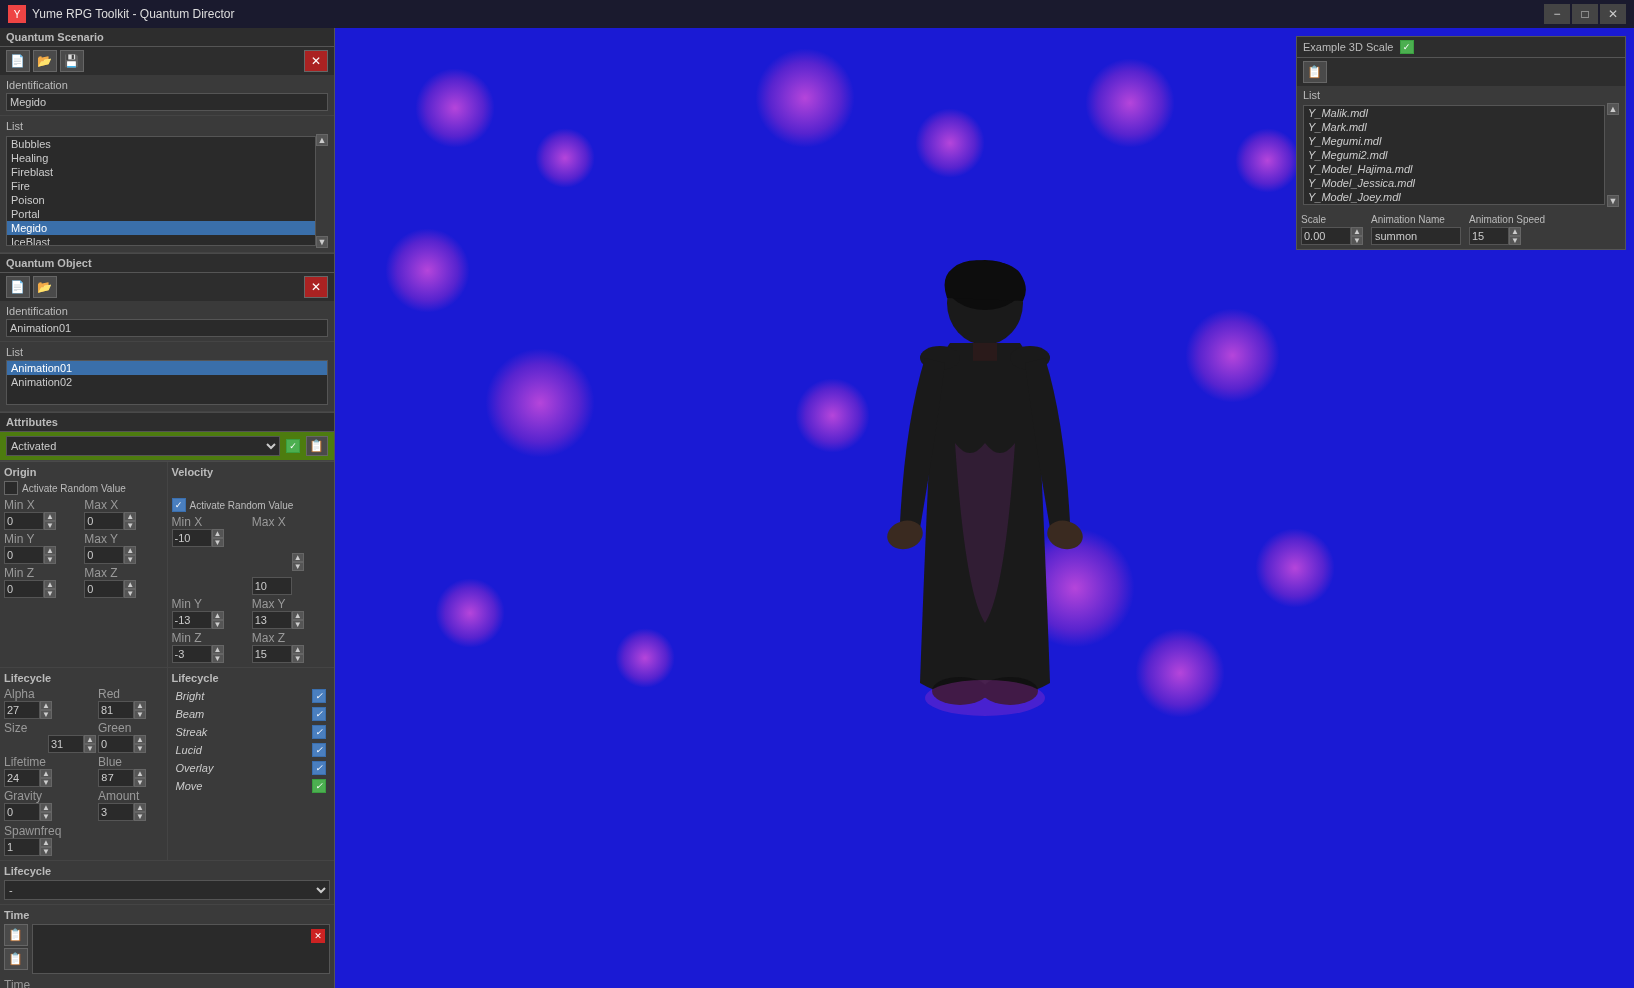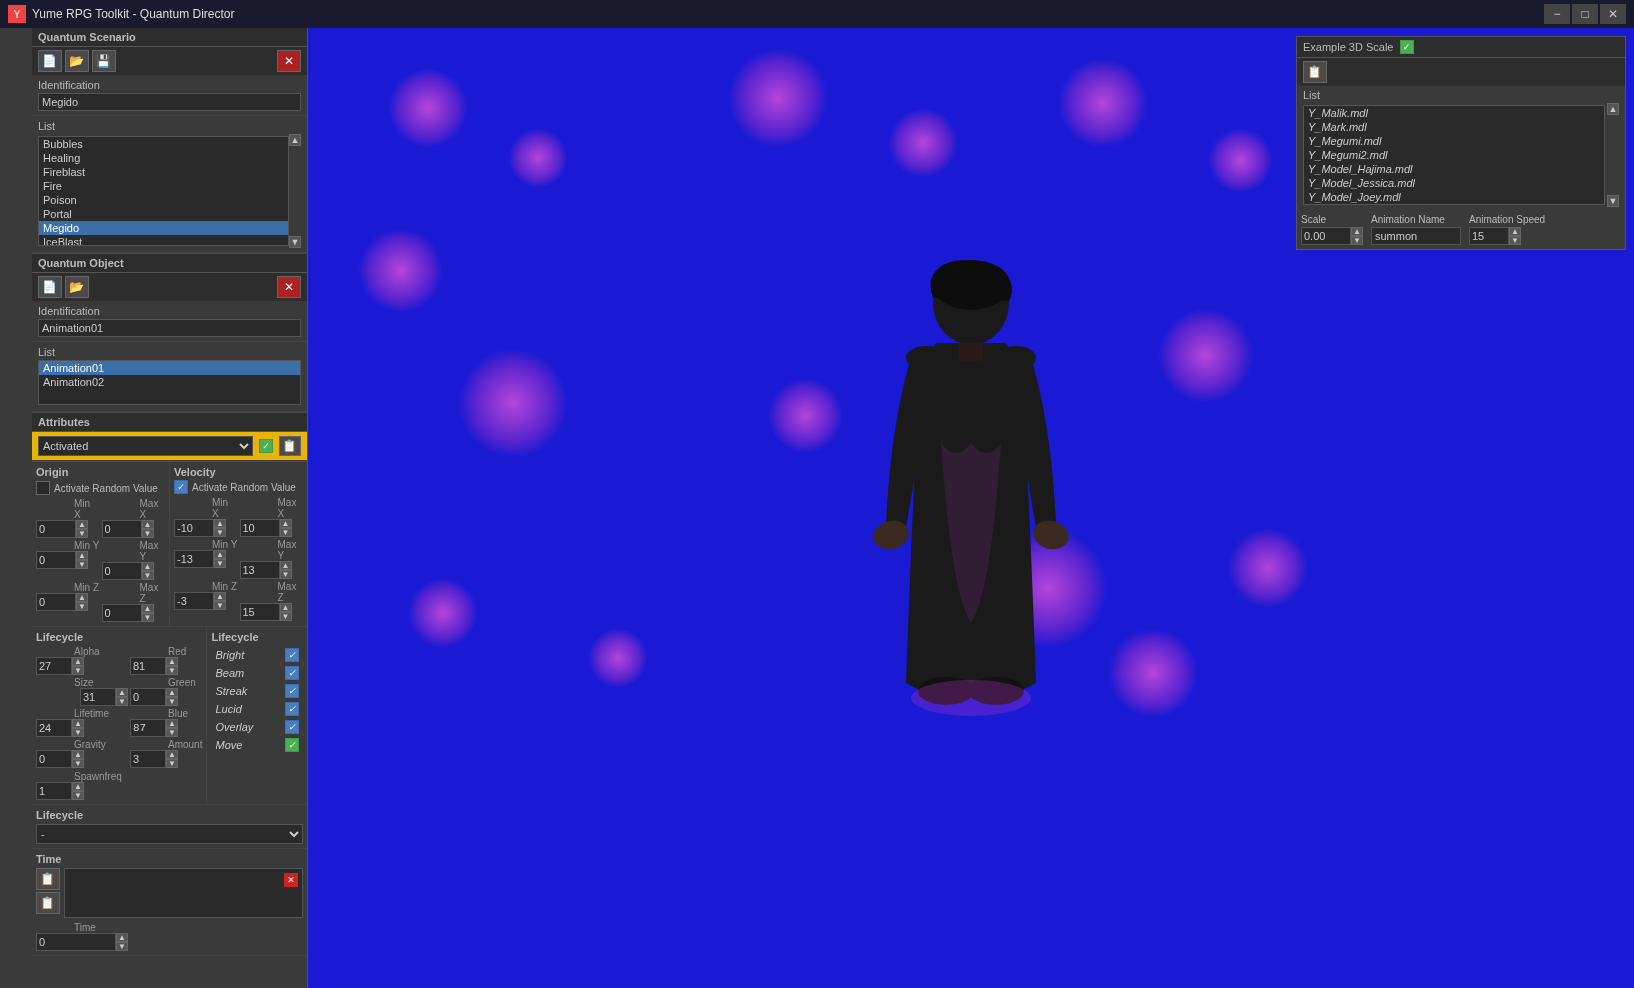--- a/index.html
+++ b/index.html
@@ -9,21 +9,21 @@
     #titlebar { background: #1a1a2e; height: 28px; display: flex; align-items: center; padding: 0 8px; justify-content: space-between; }
     #titlebar .title { color: #ddd; font-size: 12px; display: flex; align-items: center; gap: 6px; }
     #titlebar .win-controls { display: flex; gap: 2px; }
     #titlebar .win-btn { width: 26px; height: 20px; background: #444; border: none; color: #ccc; cursor: pointer; font-size: 12px; display: flex; align-items: center; justify-content: center; }
     .app-icon { width: 18px; height: 18px; background: #e44; display: flex; align-items: center; justify-content: center; font-size: 10px; color: white; }
 
     
     #main { display: flex; height: calc(988px - 28px); }
     
     
-    #left-panel { width: 308px; background: #3a3a3a; display: flex; flex-direction: column; border-right: 1px solid #555; overflow: hidden; padding-left: 32px; }
+    #left-panel { width: 335px; background: #3a3a3a; display: flex; flex-direction: column; border-right: 1px solid #555; overflow: hidden; }
     
     
     #viewport { flex: 1; background: #1a1ad4; position: relative; overflow: hidden; }
     
     
     #model-panel { position: absolute; top: 8px; right: 8px; width: 330px; background: #3a3a3a; border: 1px solid #555; }
     
     
     .section-header { background: #2d2d2d; padding: 3px 6px; color: #bbb; font-weight: bold; font-size: 11px; border-bottom: 1px solid #555; }
     .section { padding: 4px 6px; border-bottom: 1px solid #444; }
@@ -43,28 +43,28 @@
     .num-with-spinner { display: flex; align-items: center; }
     .tool-btn { width: 24px; height: 22px; background: #4a4a4a; border: 1px solid #666; cursor: pointer; display: flex; align-items: center; justify-content: center; color: #ccc; font-size: 12px; }
     .toolbar-relative { position: relative; }
     
     
     .checkbox-green { width: 14px; height: 14px; background: #4caf50; border: 1px solid #3a9f40; display: flex; align-items: center; justify-content: center; color: white; font-size: 9px; }
     .checkbox-blue { width: 14px; height: 14px; background: #4a7fbf; border: 1px solid #3a6faf; display: flex; align-items: center; justify-content: center; color: white; font-size: 9px; }
     .checkbox-unchecked { width: 14px; height: 14px; background: #2a2a2a; border: 1px solid #666; }
     
     
-    .attr-row { display: flex; align-items: center; gap: 6px; padding: 4px 6px; background: #eab308; border-bottom: 1px solid #444; }
+    .attr-row { display: flex; align-items: center; gap: 6px; padding: 4px 6px; background: #4d7c0f; border-bottom: 1px solid #444; }
     .attr-select { background: #2a2a2a; border: 1px solid #555; color: #ccc; font-size: 11px; height: 20px; flex: 1; }
     
     
     .orb { position: absolute; border-radius: 50%; background: radial-gradient(circle, rgba(220, 80, 220, 0.8) 0%, rgba(180, 50, 200, 0.4) 50%, transparent 70%); }
     
     
-    .minmax-label { font-size: 10px; color: #999; margin-left: 38px; }
+    .minmax-label { font-size: 12px; color: #999; }
     
     
     .toggle-row { display: flex; align-items: center; gap: 18px; padding: 2px 4px; font-style: italic; }
     .toggle-label { flex: 1; color: #ccc; }
     
     
     .dropdown { background: #2a2a2a; border: 1px solid #555; color: #ccc; font-size: 11px; height: 20px; }
     
     
     .model-list { background: #2a2a2a; border: 1px solid #555; height: 100px; overflow-y: scroll; margin: 2px 0; }
@@ -245,40 +245,40 @@
               <div class="spinner">
                 <button class="spinner-btn">▲</button>
                 <button class="spinner-btn">▼</button>
               </div>
             </div>
           </div>
         </div>
       </div>
 
       <div style="flex:1;padding:4px;">
-        <div style="font-weight:bold;color:#bbb;margin-bottom:2px;">Velocity</div>
+        <div style="font-weight:bold;color:#bbb;margin-bottom:20px;">Velocity</div>
         <div style="display:flex;align-items:center;gap:4px;margin-bottom:3px;">
           <div class="checkbox-blue">✓</div>
           <span style="font-size:10px;color:#bbb;">Activate Random Value</span>
         </div>
         <div style="display:grid;grid-template-columns:1fr 1fr;gap:2px;">
           <div>
             <div class="minmax-label">Min X</div>
             <div class="num-with-spinner">
               <input type="text" class="num-input" value="-10" style="width: 40px;">
               <div class="spinner">
                 <button class="spinner-btn">▲</button>
                 <button class="spinner-btn">▼</button>
               </div>
             </div>
           </div>
           <div>
             <div class="minmax-label">Max X</div>
             <div class="num-with-spinner">
-              <input type="text" class="num-input" value="10" style="width: 40px;">
+              <input type="text" class="num-input" value="10" style="width: 40px; margin-top: 48px;">
               <div class="spinner">
                 <button class="spinner-btn">▲</button>
                 <button class="spinner-btn">▼</button>
               </div>
             </div>
           </div>
           <div>
             <div class="minmax-label">Min Y</div>
             <div class="num-with-spinner">
               <input type="text" class="num-input" value="-13" style="width: 40px;">

